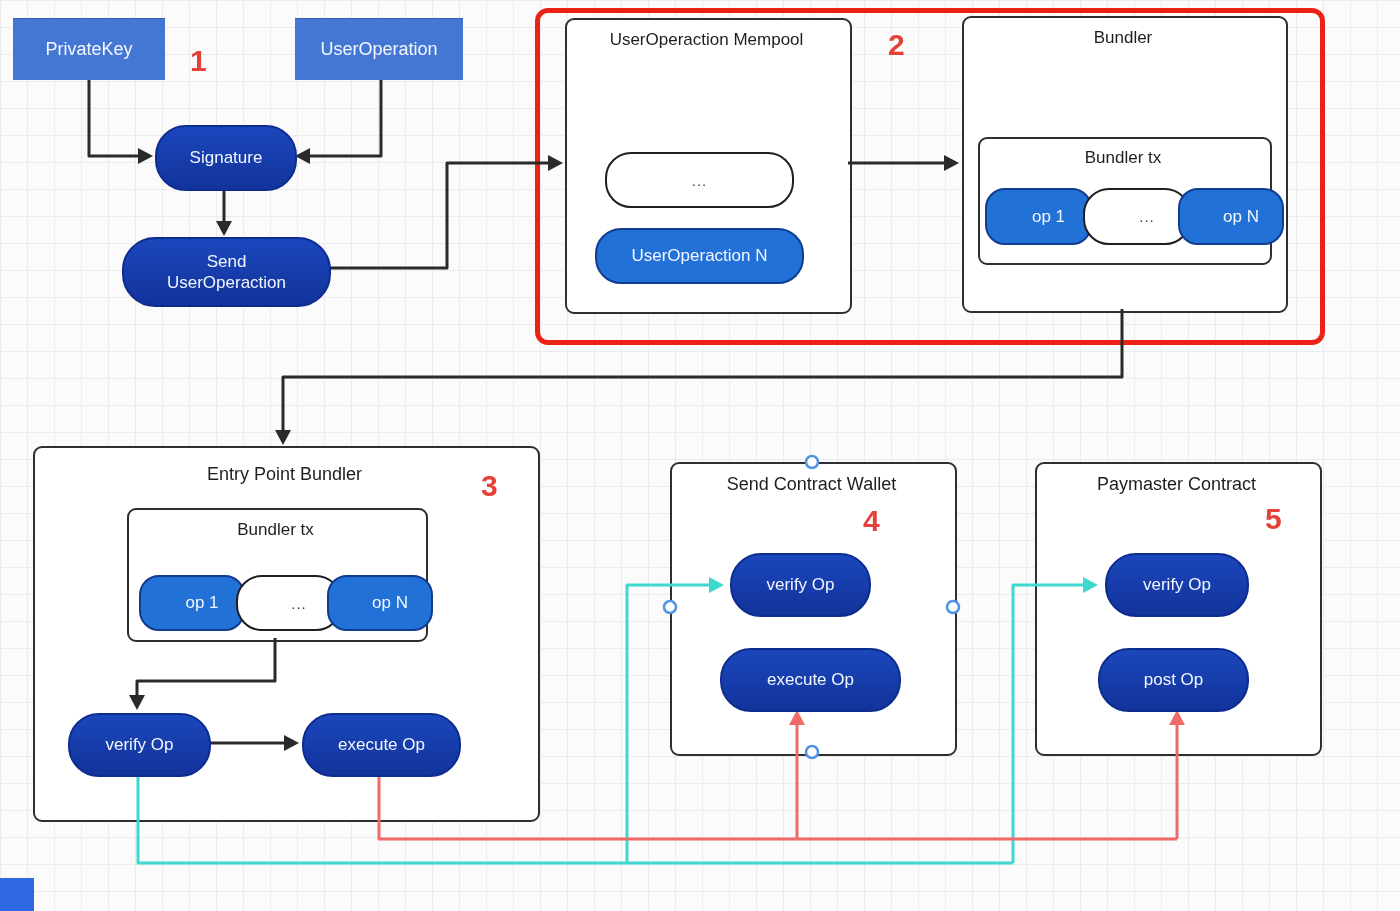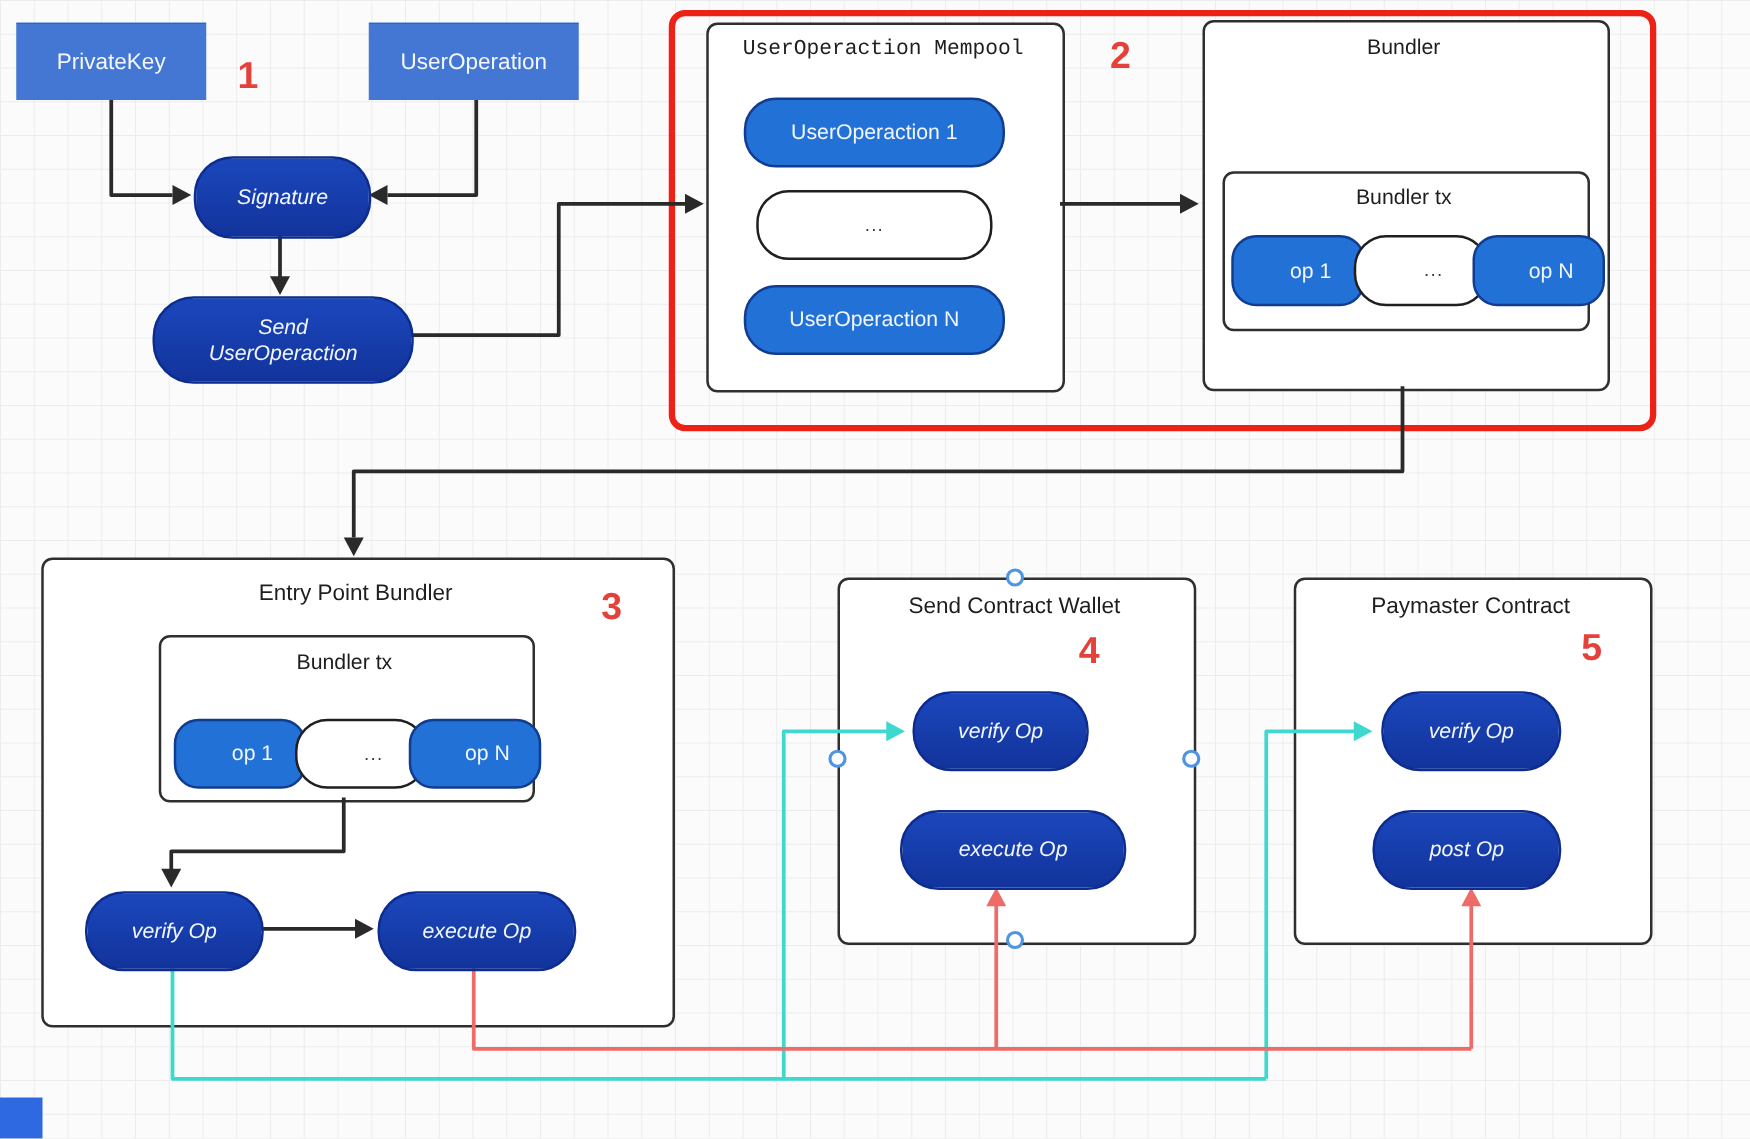--- a/index.html
+++ b/index.html
@@ -24,21 +24,21 @@
   .red-frame{
     border:5px solid #ec2217;border-radius:13px;background:transparent;z-index:2;
   }
   .box-title{
     position:absolute;left:0;right:0;text-align:center;
     color:#1e1e1e;font-size:17px;font-weight:500;z-index:3;
   }
   .pill-dark{
     background:linear-gradient(#1b47bc,#12339b);
     border:2px solid #0d2c8f;border-radius:31px;color:#f2f6ff;font-size:17px;
-    display:flex;align-items:center;justify-content:center;z-index:3;text-align:center;font-style:italic;
+    display:flex;align-items:center;justify-content:center;z-index:3;text-align:center;
   }
   .pill-mid{
     background:#2271d7;border:2.5px solid #123c8f;border-radius:26px;
     color:#f2f6ff;font-size:17px;display:flex;align-items:center;justify-content:center;z-index:3;
   }
   .pill-op{border-radius:20px;padding-left:20px;}
   .pill-white{
     background:#ffffff;border:2.5px solid #1f1f1f;border-radius:26px;
     color:#3a3a3a;font-size:15px;letter-spacing:1px;
     display:flex;align-items:center;justify-content:center;z-index:3;
@@ -68,24 +68,21 @@
   </div>
   <div class="abs pill-dark two-line" style="left:122px;top:237px;width:205px;height:66px;border-radius:33px;">
     <span>Send</span>
     <span>UserOperaction</span>
   </div>
 
   <div class="abs red-frame" style="left:535px;top:8px;width:780px;height:327px;"></div>
   <div class="abs step-num" style="left:888px;top:30px;">2</div>
 
   <div class="abs box" style="left:565px;top:18px;width:283px;height:292px;"></div>
-  <div class="box-title" style="top:30px;left:565px;width:283px;font-family:Liberation Mono, monospace;">UserOperaction Mempool</div>
-  <div class="abs pill-mid" style="left:595px;top:78px;width:205px;height:52px;">
-    <span>UserOperaction 1</span>
-  </div>
+  <div class="box-title" style="top:30px;left:565px;width:283px;">UserOperaction Mempool</div>
   <div class="abs pill-white" style="left:605px;top:152px;width:185px;height:52px;">
     <span>...</span>
   </div>
   <div class="abs pill-mid" style="left:595px;top:228px;width:205px;height:52px;">
     <span>UserOperaction N</span>
   </div>
 
   <div class="abs box" style="left:962px;top:16px;width:322px;height:293px;"></div>
   <div class="box-title" style="top:28px;left:962px;width:322px;">Bundler</div>
   <div class="abs box" style="left:978px;top:137px;width:290px;height:124px;"></div>

